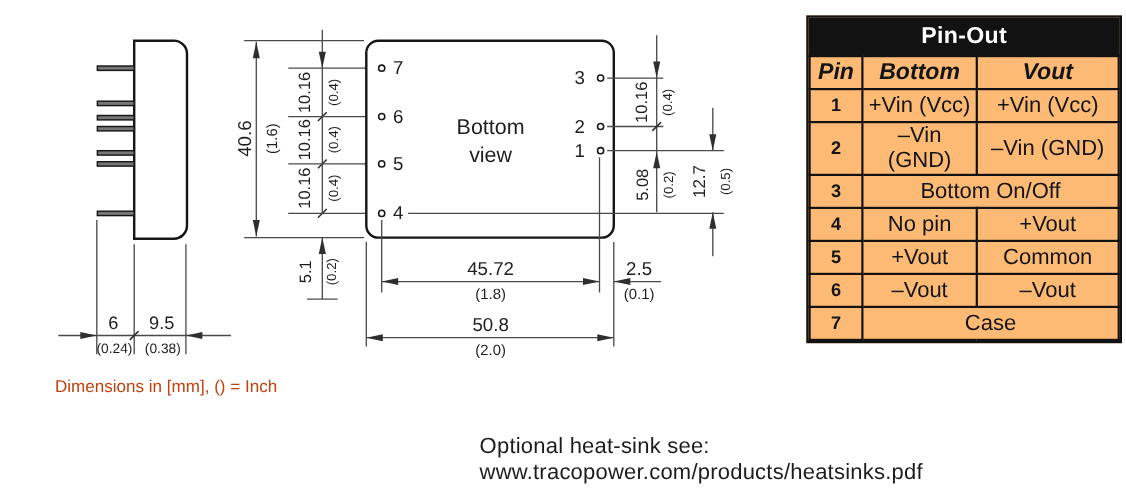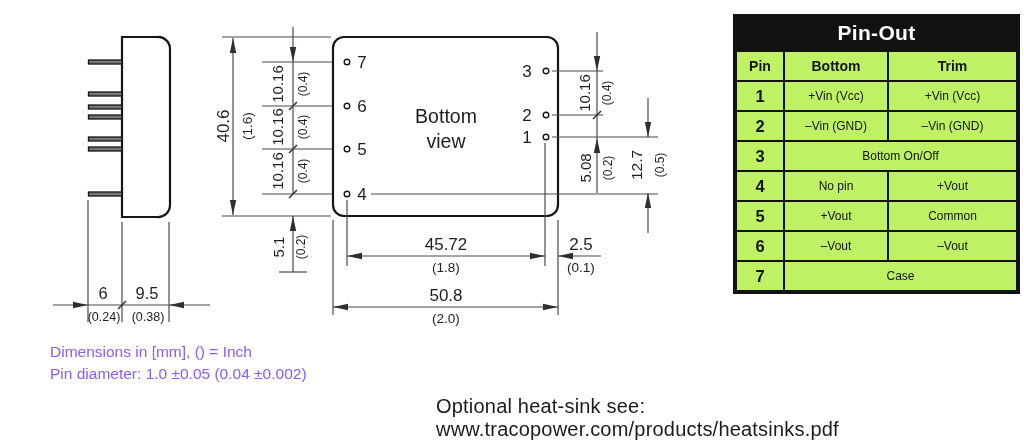--- a/index.html
+++ b/index.html
@@ -8,29 +8,29 @@
   svg text{font-family:"Liberation Sans",sans-serif;fill:#1e1e1e;}
   .ctr{text-anchor:middle;dominant-baseline:central;}
   .mid{text-anchor:middle;}
   .dl{stroke:#4a4a4a;stroke-width:1.2;fill:none;}
   .case{stroke:#161616;stroke-width:2.2;fill:#ffffff;}
   .pinrect{stroke:#161616;stroke-width:1.3;fill:#777777;}
   .pincirc{stroke:#161616;stroke-width:1.4;fill:#ffffff;}
   .ar{fill:#2f2f2f;stroke:none;}
   .tk{stroke:#2f2f2f;stroke-width:1.4;}
   
-  .pinout{position:absolute;left:733px;top:14px;width:283px;border:2px solid #121212;background:#bef264;}
+  .pinout{position:absolute;left:733px;top:14px;width:283px;border:2px solid #121212;background:#fdba74;}
   .pinout-title{background:#121212;color:#ffffff;font-weight:bold;font-size:21px;
                 text-align:center;height:34px;line-height:34px;letter-spacing:0.3px;}
   .pinout table{border-collapse:collapse;width:100%;table-layout:fixed;}
   .pinout th,.pinout td{border:2px solid #121212;height:28px;text-align:center;
-                        font-size:12px;padding:0;color:#141414;}
-  .pinout th{font-size:14px;font-weight:bold;}
+                        font-size:20px;padding:0;color:#141414;}
+  .pinout th{font-size:21px;font-weight:bold;font-style:italic;}
   .pinout td.pn{font-weight:bold;font-size:16.5px;}
-  .notes{position:absolute;left:50px;top:341px;font-size:15.5px;line-height:22px;color:#8b5cf6;}
+  .notes{position:absolute;left:50px;top:341px;font-size:15.5px;line-height:22px;color:#c2410c;}
   .heatsink{position:absolute;left:436px;top:395px;font-size:20px;color:#1c1c1c;letter-spacing:0.2px;}
 </style>
 </head>
 <body>
 
 <div id="stage">
 
   <svg width="1024" height="445" viewBox="0 0 1024 445">
 
     <g>
@@ -166,21 +166,21 @@
     <table>
       <colgroup>
           <col style="width:48px">
           <col style="width:104px">
           <col>
         </colgroup>
       <tbody>
           <tr>
         <th>Pin</th>
         <th>Bottom</th>
-        <th>Trim</th>
+        <th>Vout</th>
       </tr>
       <tr>
         <td class="pn">1</td>
         <td>+Vin (Vcc)</td>
         <td>+Vin (Vcc)</td>
       </tr>
       <tr>
         <td class="pn">2</td>
         <td>–Vin (GND)</td>
         <td>–Vin (GND)</td>
@@ -208,18 +208,17 @@
         <td class="pn">7</td>
         <td colspan="2">Case</td>
       </tr>
     </tbody>
       </table>
   </div>
 
   
   <div class="notes">
     <div>Dimensions in [mm], () = Inch</div>
-    <div>Pin diameter: 1.0 ±0.05 (0.04 ±0.002)</div>
   </div>
 
   <div class="heatsink">Optional heat-sink see: www.tracopower.com/products/heatsinks.pdf</div>
 
 </div>
 
 </body></html>

